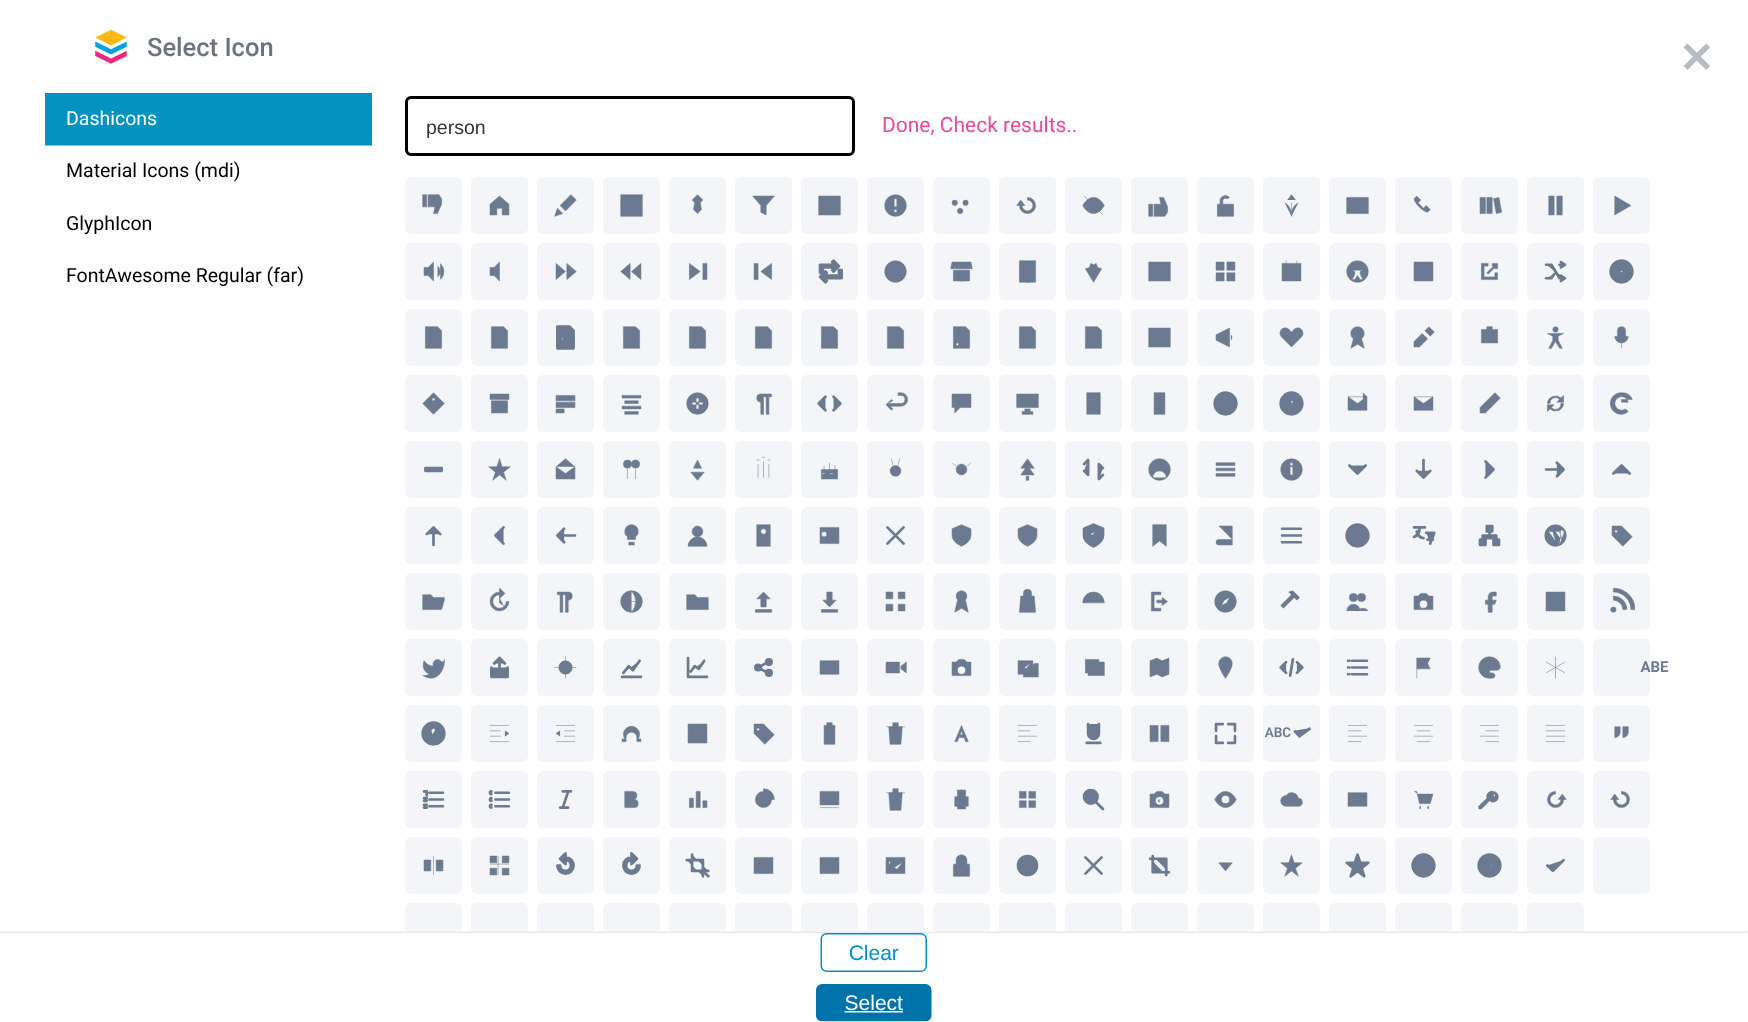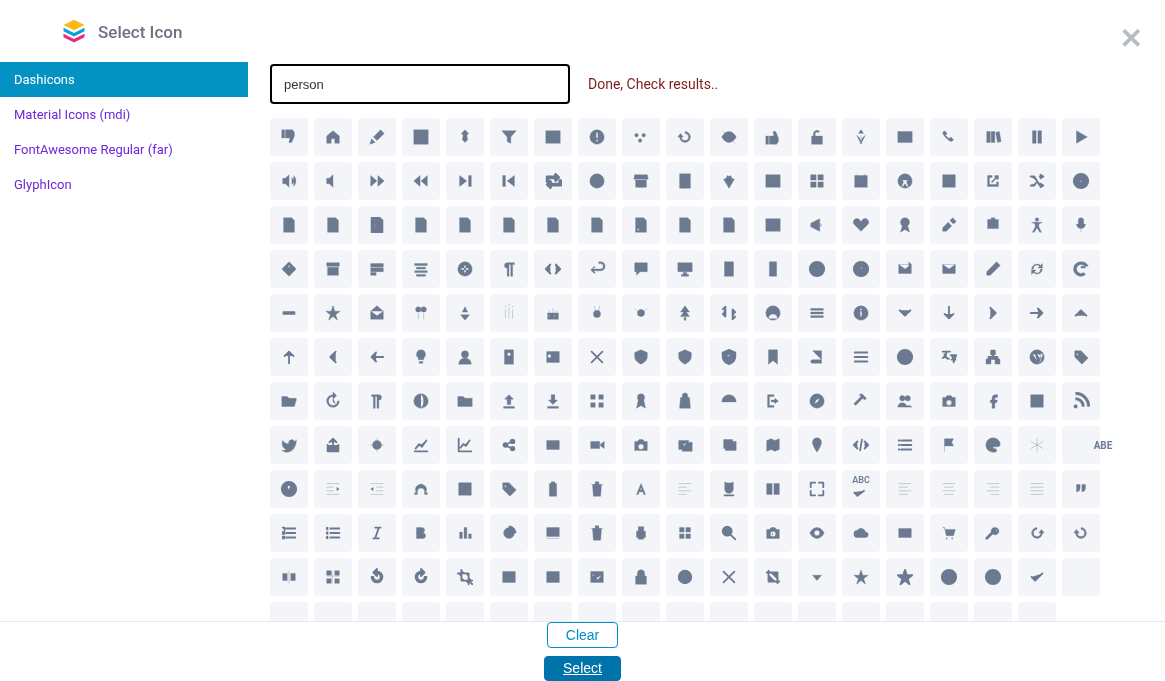--- a/index.html
+++ b/index.html
@@ -5,28 +5,28 @@
 * { box-sizing: border-box; margin: 0; padding: 0; }
 body { font-family: -apple-system, BlinkMacSystemFont, "Segoe UI", Roboto, sans-serif; width: 1165px; height: 681px; background: #fff; overflow: hidden; display: flex; flex-direction: column; }
 
 .header { display: flex; align-items: center; padding: 18px 20px 16px; position: relative; margin-left: 40px; }
 .logo { width: 28px; height: 28px; margin-right: 10px; position: relative; }
 .logo svg { width: 28px; height: 28px; }
 .title { font-size: 17px; color: #6b7280; font-weight: 500; }
 .close { position: absolute; right: 22px; top: 22px; font-size: 28px; color: #b7bbc5; cursor: pointer; font-weight: bold; }
 
 .body { display: flex; flex: 1; overflow: hidden; }
-.sidebar { width: 248px; background: #fff; }
-.side-item { padding: 10px 14px; font-size: 13px; color: #6d28d9; cursor: pointer; }
+.sidebar { width: 248px; background: #fff; padding-left: 30px; }
+.side-item { padding: 10px 14px; font-size: 13px; color: #000000; cursor: pointer; }
 .side-item.active { background: #0492c2; color: #fff; }
 
 .main { flex: 1; padding: 0 14px 0 22px; display: flex; flex-direction: column; overflow: hidden; }
 .search-row { display: flex; align-items: center; gap: 18px; margin-bottom: 14px; padding-top: 2px; }
 .search-input { width: 300px; height: 40px; border: 2px solid #000000; border-radius: 4px; padding: 0 12px; font-size: 13px; color: #333; outline: none; }
-.status-text { color: #7f1d1d; font-size: 14px; }
+.status-text { color: #ec4899; font-size: 14px; }
 
 .icon-grid { display: grid; grid-template-columns: repeat(19, 38px); gap: 6px; overflow-y: auto; padding-bottom: 10px; align-content: start; }
 .icon-cell { width: 38px; height: 38px; background: #f3f5f8; border-radius: 4px; display: flex; align-items: center; justify-content: center; color: #6b7a90; cursor: pointer; font-size: 17px; }
 .icon-cell svg { width: 18px; height: 18px; fill: #6b7a90; }
 .icon-cell .txt { font-size: 10px; font-weight: 700; color: #6b7a90; margin-left: 44px; }
 
 .footer { height: 60px; border-top: 1px solid #e5e8ec; display: flex; align-items: center; justify-content: flex-end; gap: 8px; padding: 0 24px; flex-direction: column; }
 .btn { height: 34px; padding: 0 18px; border-radius: 4px; font-size: 14px; cursor: pointer; display: inline-flex; align-items: center; }
 .btn-clear { border: 1px solid #0090c8; color: #0090c8; background: #fff; }
 .btn-select { border: 1px solid #0073aa; background: #0073aa; color: #fff; text-decoration: underline; }
@@ -46,22 +46,22 @@
     </svg>
   </div>
   <div class="title">Select Icon</div>
   <div class="close">✕</div>
 </div>
 
 <div class="body">
   <div class="sidebar" id="sidebar">
       <div class="side-item active">Dashicons</div>
       <div class="side-item">Material Icons (mdi)</div>
+      <div class="side-item">GlyphIcon</div>
       <div class="side-item">FontAwesome Regular (far)</div>
-      <div class="side-item">GlyphIcon</div>
     </div>
 
   <div class="main">
     <div class="search-row">
       <input class="search-input" value="person" style="">
       <span class="status-text">Done, Check results..</span>
     </div>
     <div class="icon-grid" id="grid">
         <div class="icon-cell">
           <svg viewBox="0 0 20 20" fill="#6b7a90" stroke="#6b7a90" stroke-width="0.4">
@@ -879,21 +879,21 @@
         <div class="icon-cell">
           <svg viewBox="0 0 20 20" fill="#6b7a90" stroke="#6b7a90" stroke-width="0.4">
             <path d="M3 4h6v12H3zM11 4h6v12h-6zM3 7h6M3 10h6M3 13h6M11 7h6M11 10h6M11 13h6"></path>
           </svg>
         </div>
         <div class="icon-cell">
           <svg viewBox="0 0 20 20" fill="none" stroke="#6b7a90" stroke-width="2" stroke-linecap="round" stroke-linejoin="round">
             <path d="M3 3h5M3 3v5M17 3h-5M17 3v5M3 17h5M3 17v-5M17 17h-5M17 17v-5"></path>
           </svg>
         </div>
-        <div class="icon-cell" style="flex-direction: column;">
+        <div class="icon-cell" style="flex-direction: row;">
           <div style="font-size:9px;color:#6b7a90;font-weight:600;line-height:1">ABC</div>
           <svg viewBox="0 0 20 8" width="14" height="6" fill="none" stroke="#6b7a90" stroke-width="2">
             <path d="M2 2l4 4 8-6"></path>
           </svg>
         </div>
         <div class="icon-cell">
           <svg viewBox="0 0 20 20" fill="#6b7a90" stroke="#6b7a90" stroke-width="0.4">
             <path d="M3 4h14M3 8h10M3 12h14M3 16h10"></path>
           </svg>
         </div>

